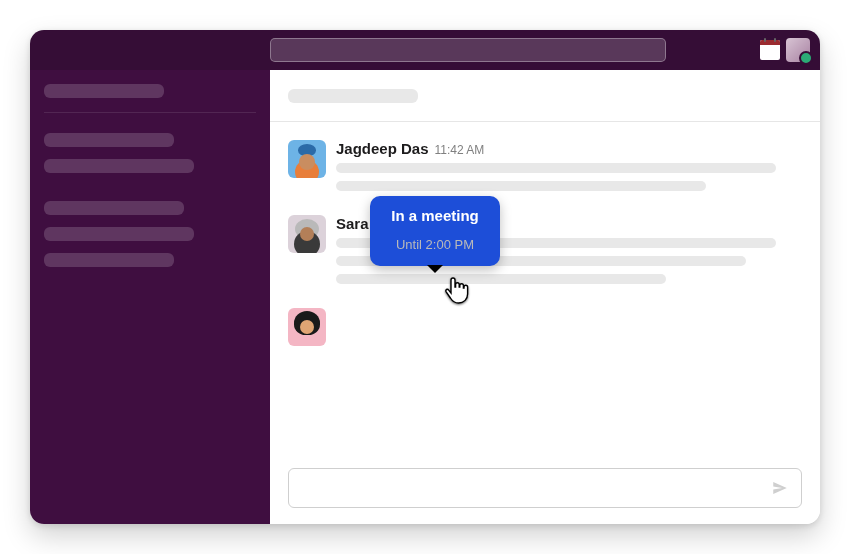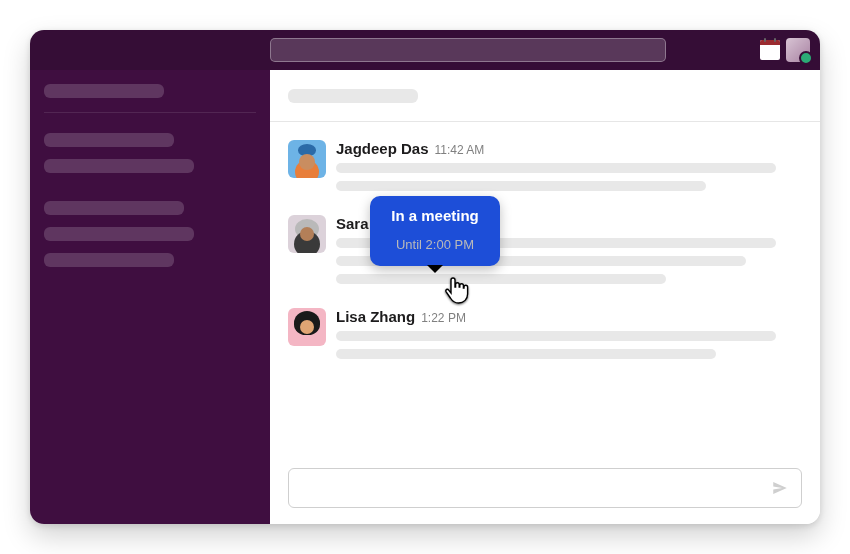--- a/index.html
+++ b/index.html
@@ -325,28 +325,20 @@
               <span class="timestamp">1:15 PM</span>
             </div>
             <div class="msg-line" style="width:440px"></div>
             <div class="msg-line" style="width:410px"></div>
             <div class="msg-line" style="width:330px"></div>
           </div>
         </div>
 
         <div class="msg">
           <div class="avatar lisa"></div>
-          <div class="msg-body">
-            <div class="sender-line">
-              <span class="sender-name">Lisa Zhang</span>
-              <span class="timestamp">1:22 PM</span>
-            </div>
-            <div class="msg-line" style="width:440px"></div>
-            <div class="msg-line" style="width:380px"></div>
-          </div>
         </div>
 
       </div>
 
       <div class="compose-wrap">
         <div class="compose">
           <div class="compose-spacer"></div>
           <svg class="send-icon" width="18" height="18" viewBox="0 0 24 24" fill="currentColor">
             <path d="M3 20l18-8L3 4v6l12 2-12 2v6z"></path>
           </svg>

